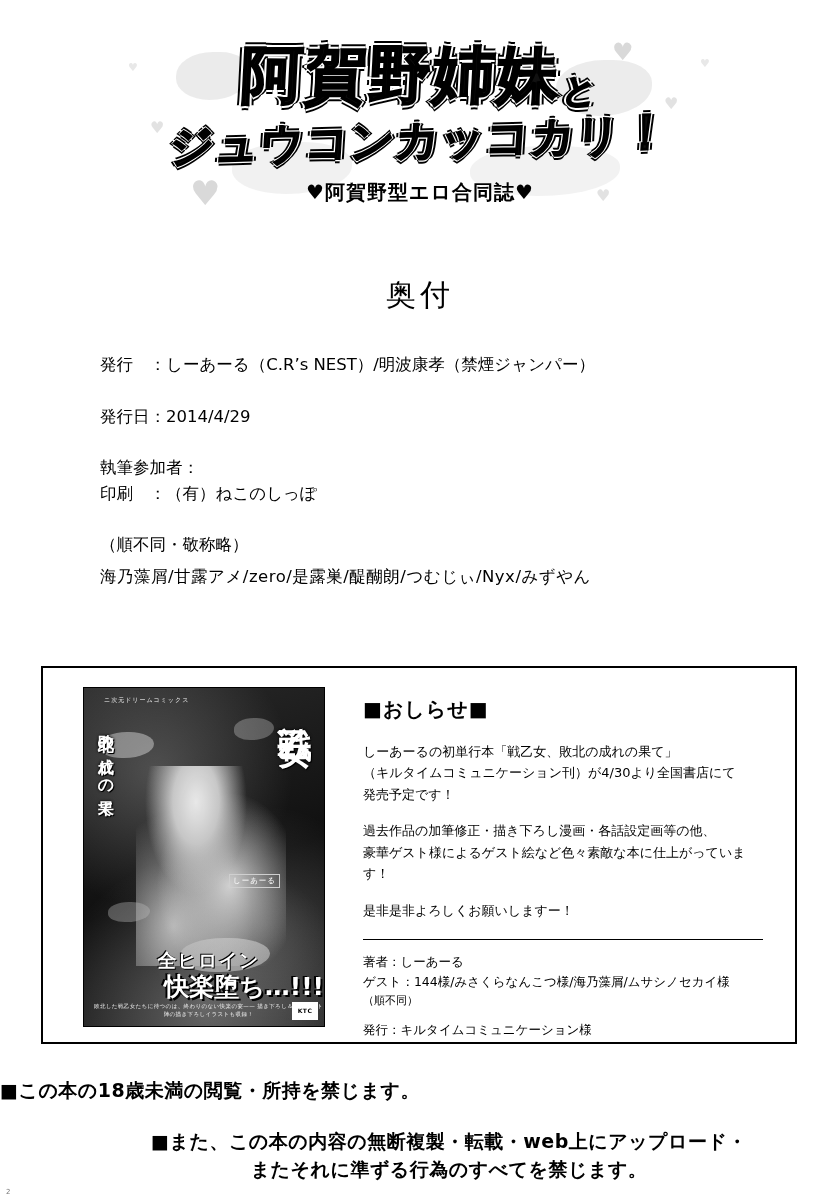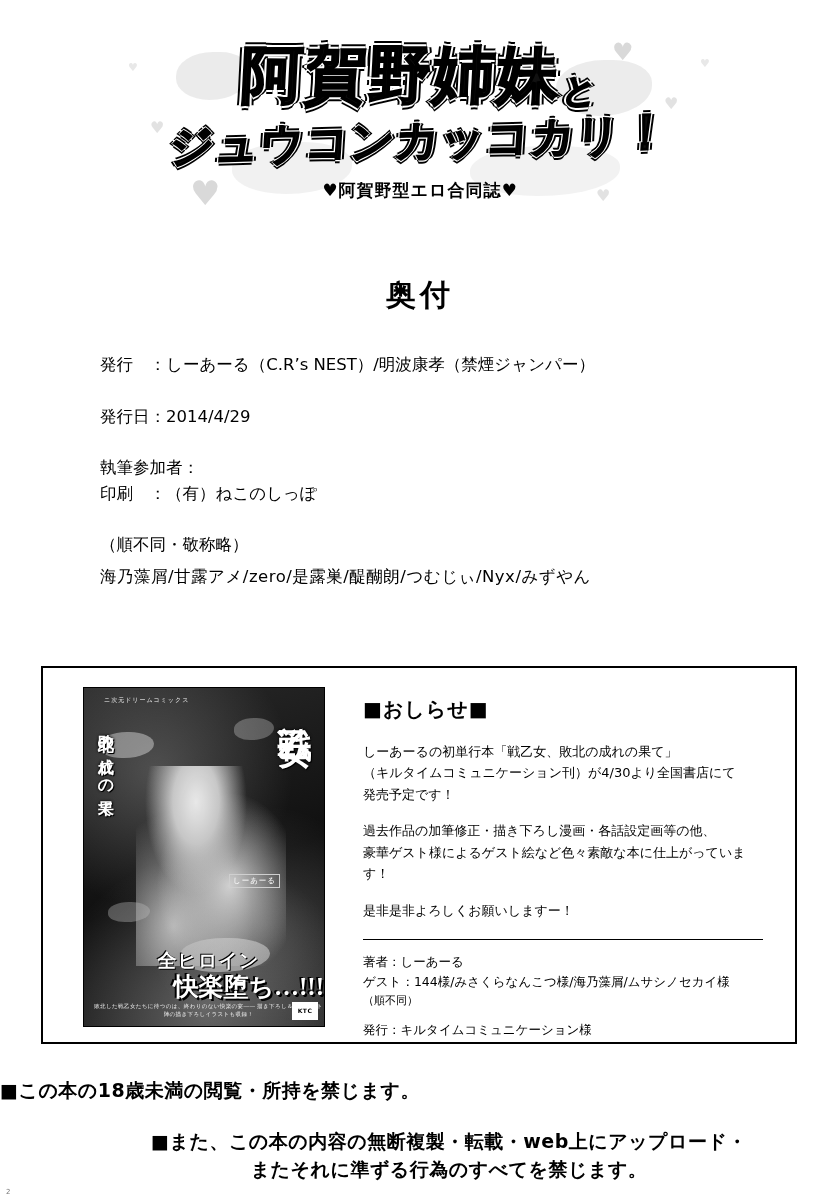--- a/index.html
+++ b/index.html
@@ -74,34 +74,34 @@
     -webkit-text-stroke: 1.5px #000;
     text-shadow:
        2px 0 0 #fff, -2px 0 0 #fff, 0 2px 0 #fff, 0 -2px 0 #fff,
        4px 0 0 #000, -4px 0 0 #000, 0 4px 0 #000, 0 -4px 0 #000;
     display: inline-block;
     transform: skewX(-5deg) rotate(-1.5deg);
   }
   .logo-sub .bang { font-size: 50px; }
   .logo-tagline {
     margin-top: 16px;
-    font-size: 17px;
+    font-size: 20px;
     font-weight: bold;
     letter-spacing: 1px;
   }
 
   
   .colophon-heading {
     position: absolute;
     top: 275px;
     left: 0;
     width: 840px;
     text-align: center;
     font-size: 30px;
-    font-weight: bold;
+    font-weight: normal;
     letter-spacing: 4px;
   }
 
   
   .credits {
     position: absolute;
     top: 352px;
     left: 100px;
     width: 640px;
     font-size: 16.5px;
@@ -201,21 +201,20 @@
     font-size: 7.5px;
     color: #fff;
     border: 1px solid #cfcfcf;
     padding: 1px 3px;
     letter-spacing: 1px;
   }
   .cover .band {
     position: absolute;
     left: 9px; right: 0; bottom: 8px;
     text-align: center;
-    font-family: Liberation Serif, serif;
   }
   .cover .band .l1 {
     font-size: 19px;
     font-weight: bold;
     color: #fff;
     letter-spacing: 1px;
     text-shadow: 1px 1px 0 #000, -1px -1px 0 #000;
   }
   .cover .band .l2 {
     font-size: 25px;

